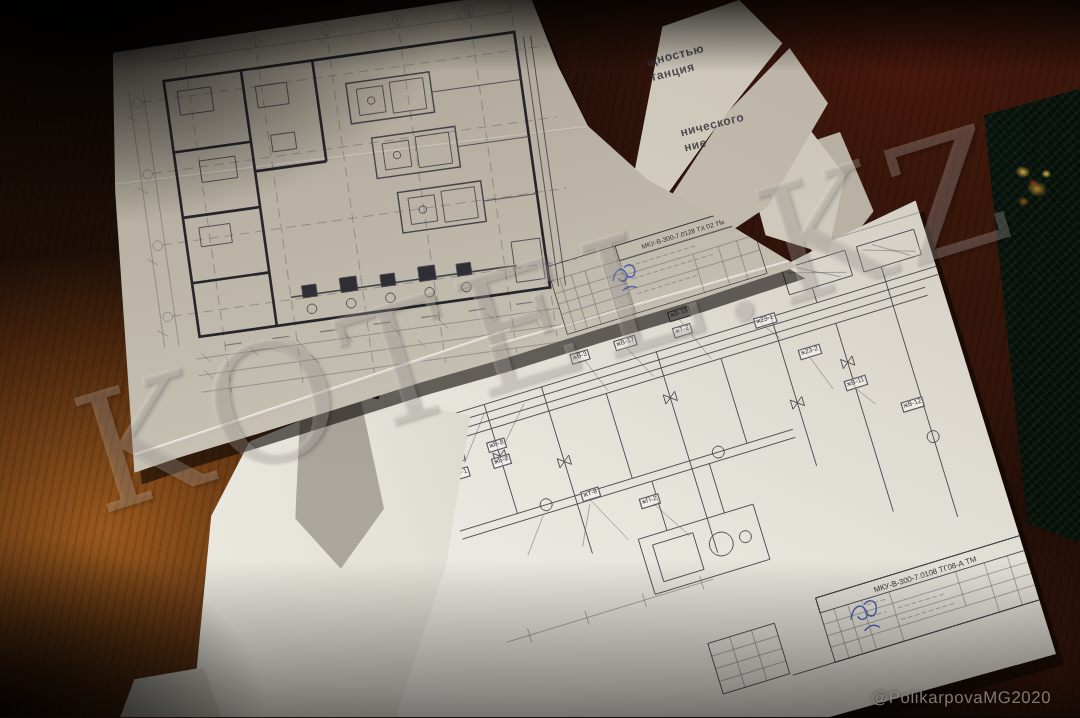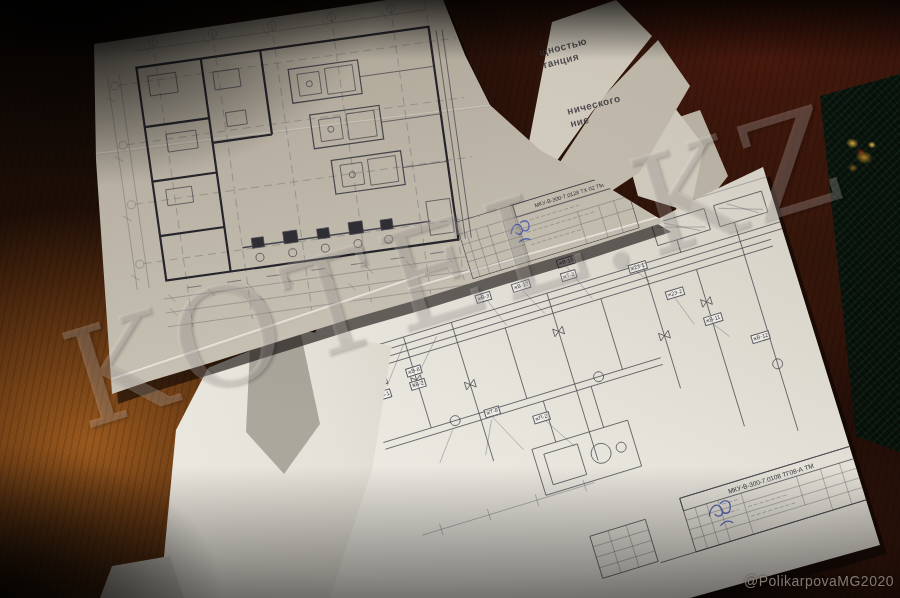--- a/index.html
+++ b/index.html
@@ -95,21 +95,21 @@
     background:
       radial-gradient(430px 250px at 8% 2%, rgba(0,0,0,.92), rgba(0,0,0,0) 70%),
       radial-gradient(320px 220px at 0% 100%, rgba(0,0,0,.85), rgba(0,0,0,0) 70%),
       linear-gradient(to bottom, rgba(0,0,0,.75) 0%, rgba(0,0,0,0) 10%),
       linear-gradient(to bottom, rgba(0,0,0,0) 78%, rgba(5,3,2,.5) 100%),
       radial-gradient(120% 100% at 50% 42%, rgba(0,0,0,0) 55%, rgba(5,3,2,.28) 85%, rgba(3,2,1,.55) 100%);}
   .watermark{position:absolute;left:70px;top:310px;width:1000px;
     font-family:"DejaVu Serif",serif;font-size:136px;letter-spacing:10px;line-height:150px;
     color:rgba(240,234,226,.22);transform:rotate(-17deg);transform-origin:left center;
     text-shadow:2px 2px 3px rgba(0,0,0,.18);white-space:nowrap;pointer-events:none;}
-  .credit{position:absolute;right:6px;bottom:9px;font-size:14px;color:#8f847d;opacity:.9;
+  .credit{position:absolute;right:24px;bottom:9px;font-size:14px;color:#8f847d;opacity:.9;
     text-shadow:0 0 3px rgba(0,0,0,.7);letter-spacing:.5px;margin-left:36px;}
 
   svg{display:block;}
   .ink{stroke:#45444c;fill:none;stroke-width:.7;}
   .ink-heavy{stroke:#26252c;fill:none;stroke-width:2.2;}
   .ink-faint{stroke:#5b5a61;fill:none;stroke-width:.5;opacity:.7;}
   .blue{stroke:#3f54ad;fill:none;stroke-width:1.3;opacity:.85;}
 </style>
 </head>
 <body>

